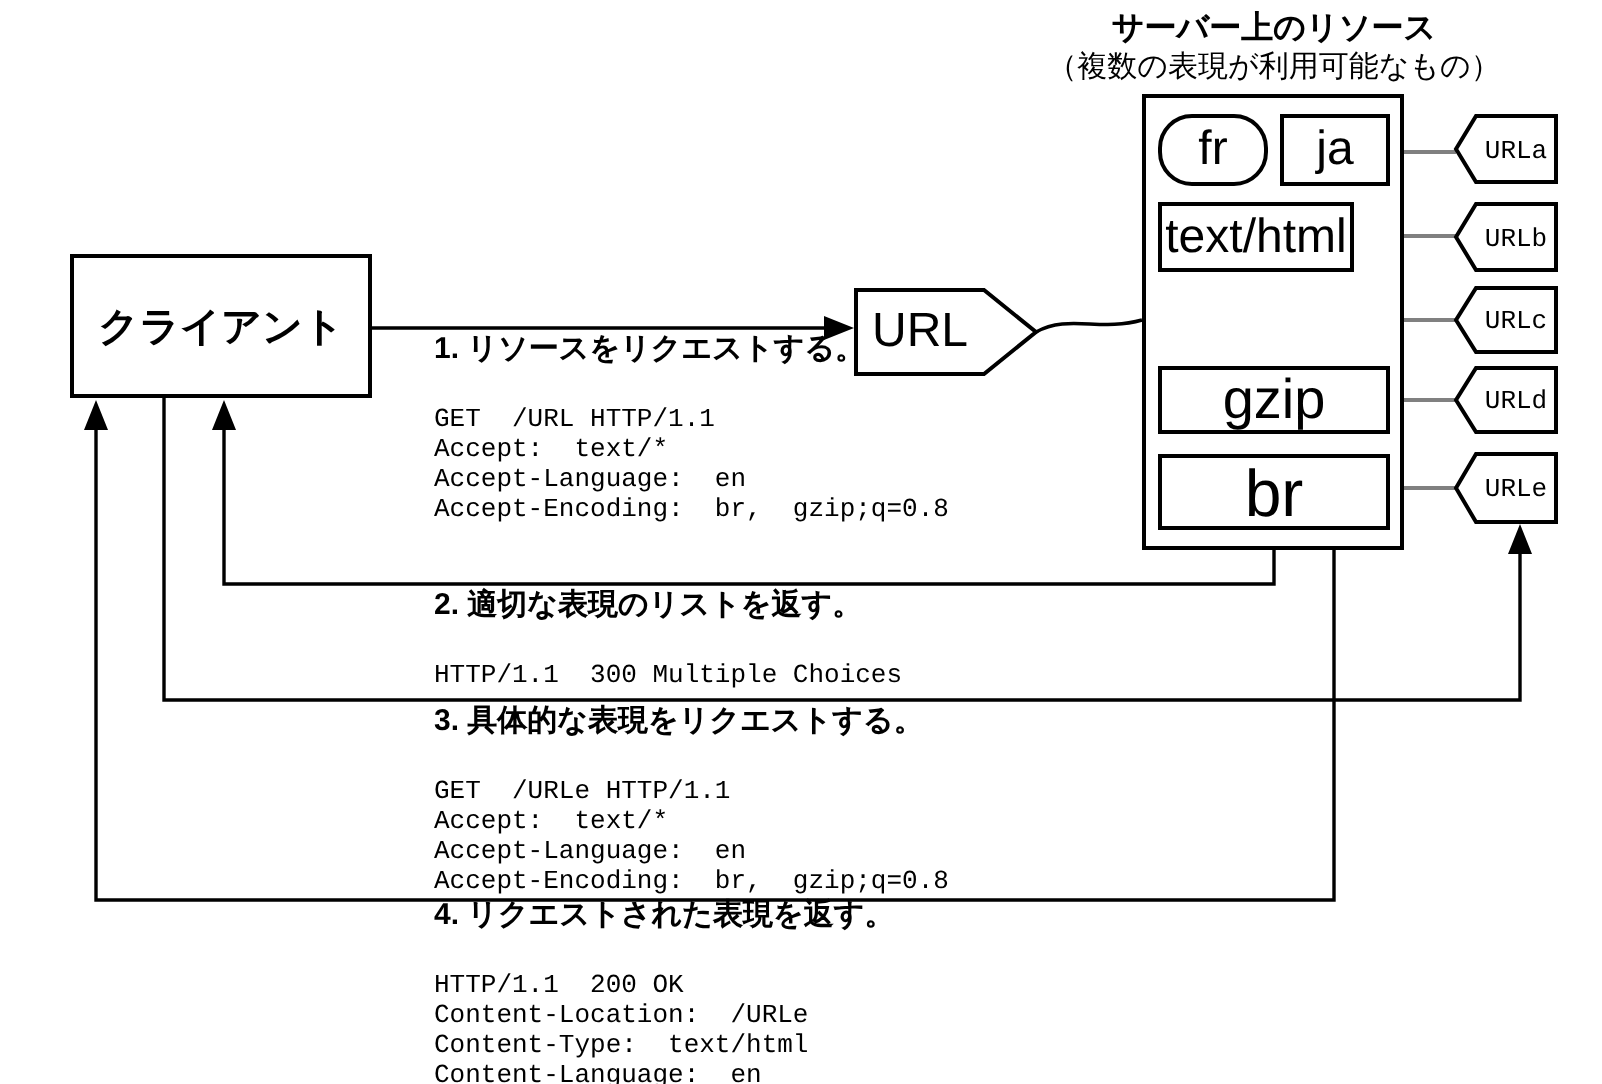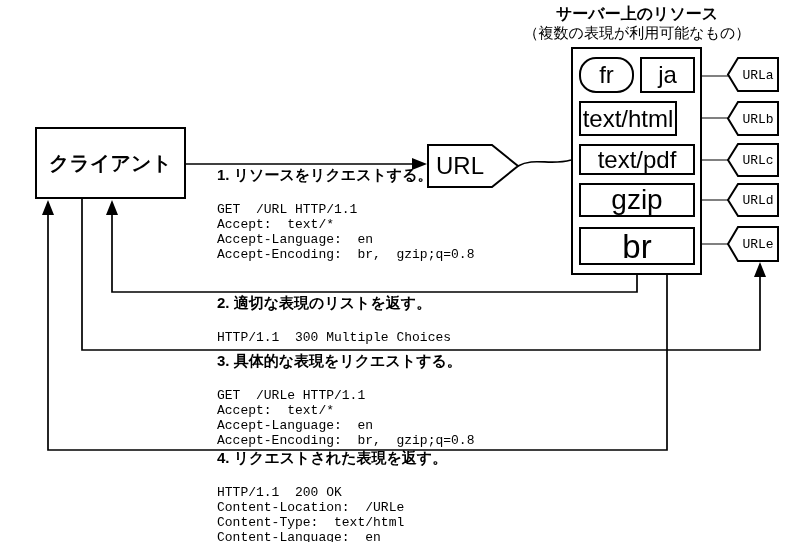--- a/index.html
+++ b/index.html
@@ -94,21 +94,20 @@
   <div class="abs hdr hdr2">（複数の表現が利用可能なもの）</div>
 
   <div class="abs url-label">URL</div>
 
   <div class="abs client">クライアント</div>
 
   <div class="abs server-box"></div>
   <div class="abs cell cell-fr">fr</div>
   <div class="abs cell cell-ja">ja</div>
   <div class="abs cell cell-html">text/html</div>
-  <div class="abs cell cell-pdf">text/pdf</div>
   <div class="abs cell cell-gzip">gzip</div>
   <div class="abs cell cell-br">br</div>
 
   <div class="abs tag-label" style="top:68px">URLa</div>
   <div class="abs tag-label" style="top:112px">URLb</div>
   <div class="abs tag-label" style="top:153px">URLc</div>
   <div class="abs tag-label" style="top:193px">URLd</div>
   <div class="abs tag-label" style="top:237px">URLe</div>
 
   <div class="abs msg m1">

